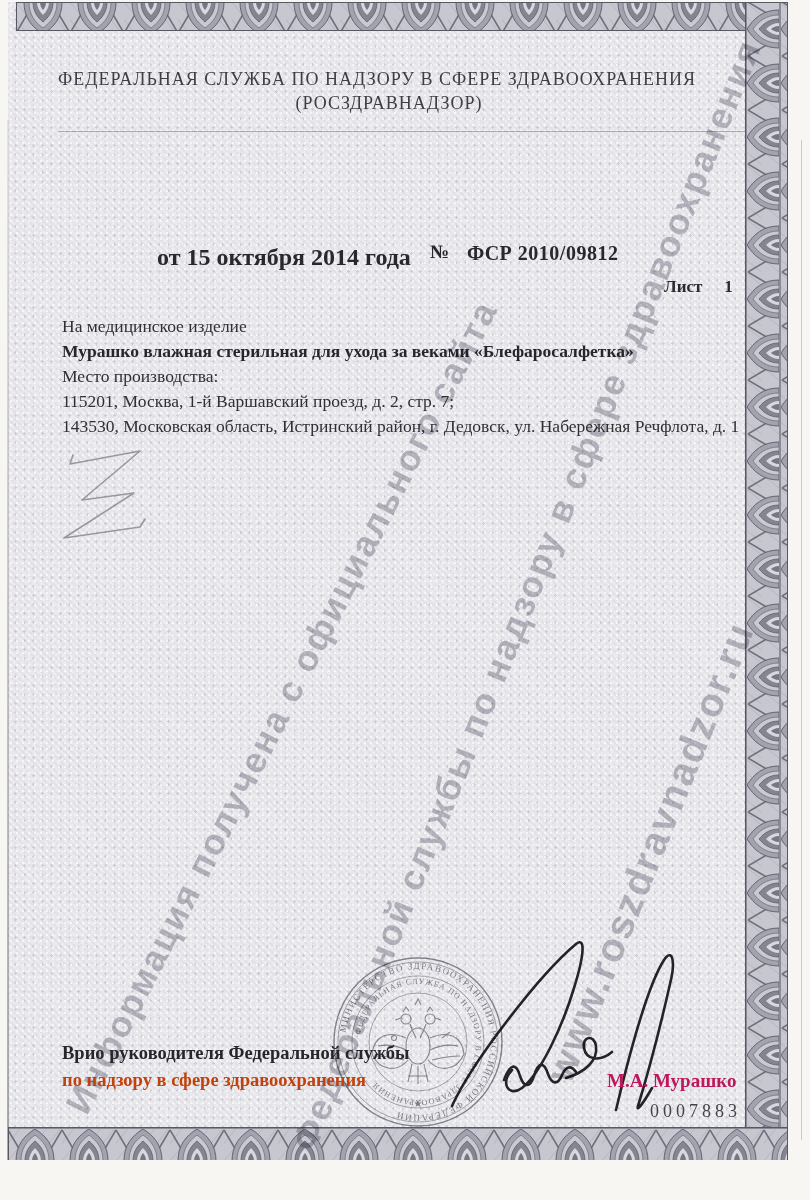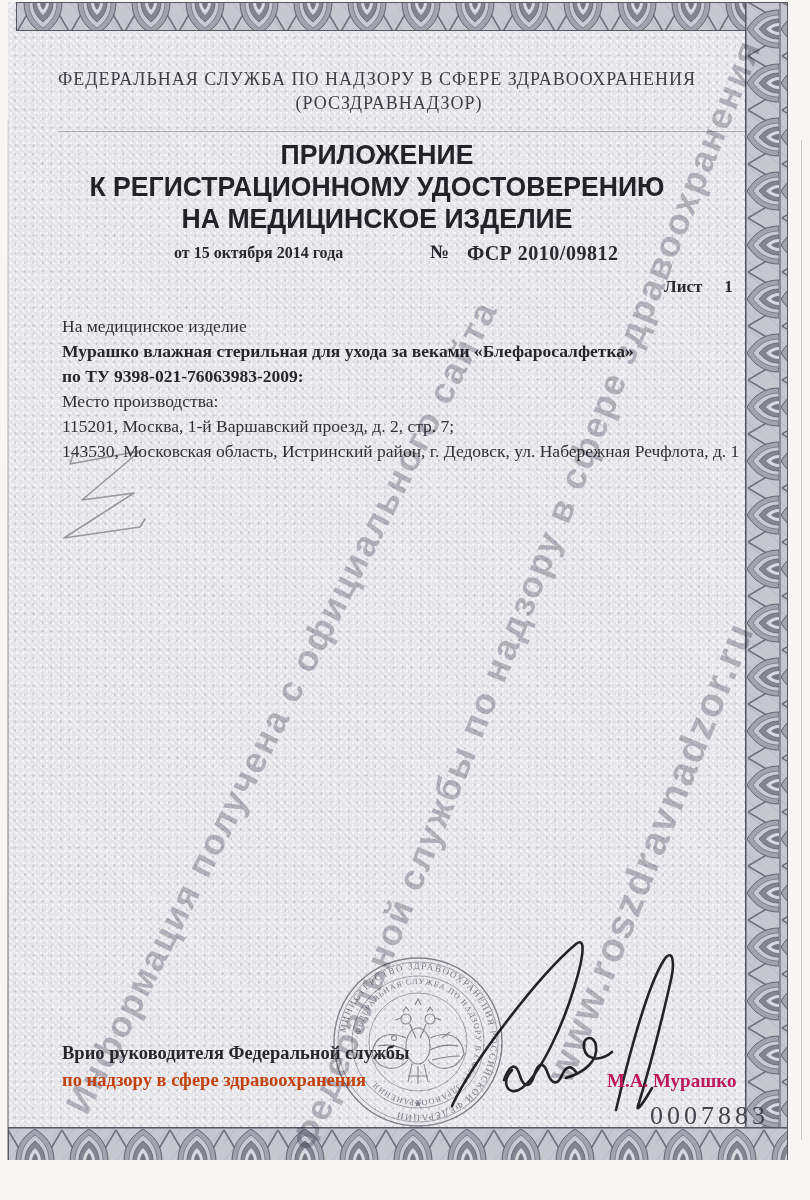--- a/index.html
+++ b/index.html
@@ -26,33 +26,33 @@
 
   .t{position:absolute;white-space:nowrap;}
   .center{left:8px;width:738px;text-align:center;}
   .org1{top:69px;font-size:18px;letter-spacing:1px;color:#3e3e46;}
   .org2{top:93px;font-size:18px;letter-spacing:1px;color:#3e3e46;padding-left:12px;}
   .divider{position:absolute;left:58px;top:131px;width:688px;height:0;
     border-top:1px solid rgba(88,88,100,.45);}
   .title{top:139px;font-family:"Liberation Sans",sans-serif;font-weight:bold;
     font-size:28px;line-height:32px;color:#222228;white-space:nowrap;}
   .title .tl{display:block;transform:scaleX(.95);}
-  .date{left:174px;top:244px;font-weight:bold;font-size:16px;color:#28282e;}
+  .date{left:157px;top:244px;font-weight:bold;font-size:24px;color:#28282e;}
   .numsign{left:430px;top:241px;font-weight:bold;font-size:19px;color:#28282e;}
   .numval{left:467px;top:242px;font-weight:bold;font-size:20px;letter-spacing:.5px;color:#28282e;}
   .sheet{left:664px;top:269px;font-weight:bold;font-size:17px;color:#2b2b31;margin-top:8px;}
   .sheet .num{margin-left:22px;}
   .body-block{position:absolute;left:62px;top:314px;font-size:17.5px;line-height:25px;
     color:#2f2f35;white-space:nowrap;}
   .body-block .ln{display:block;}
   .body-block .b{font-weight:bold;color:#26262c;}
   .sig1{left:62px;top:1043px;font-weight:bold;font-size:18.5px;color:#26262c;}
   .sig2{left:62px;top:1070px;font-weight:bold;font-size:18.5px;color:#c2410c;}
   .signame{left:607px;top:1070px;font-weight:bold;font-size:19px;color:#be185d;}
-  .serial{left:650px;top:1101px;font-size:26px;letter-spacing:4px;color:#43434c;}
+  .serial{left:650px;top:1101px;font-size:18px;letter-spacing:4px;color:#43434c;}
 
   .wm{position:absolute;white-space:nowrap;font-family:"Liberation Sans",sans-serif;
     font-weight:bold;color:#7d7d8c;opacity:.48;mix-blend-mode:multiply;letter-spacing:2px;}
   .wm1{left:282px;top:707px;font-size:36px;transform:translate(-50%,-50%) rotate(-63deg);}
   .wm2{left:527px;top:595px;font-size:36px;transform:translate(-50%,-50%) rotate(-68deg);}
   .wm3{left:650px;top:852px;font-size:40px;transform:translate(-50%,-50%) rotate(-68deg);}
 
   .stamp{position:absolute;left:332px;top:954px;mix-blend-mode:multiply;opacity:.82;}
   .sign-svg{position:absolute;left:438px;top:922px;mix-blend-mode:multiply;}
   .pencil{position:absolute;left:48px;top:438px;opacity:.8;}
@@ -106,37 +106,31 @@
   </svg>
 
   <svg class="pencil" width="110" height="105">
     <path d="M22 26 l3 -9 M22 26 L92 13 L34 62 L86 55 L16 100 L92 89 l5 -8" fill="none" stroke="#84848c" stroke-width="1.6" stroke-linecap="round" stroke-linejoin="round"></path>
   </svg>
 
   <div class="t center org1">ФЕДЕРАЛЬНАЯ СЛУЖБА ПО НАДЗОРУ В СФЕРЕ ЗДРАВООХРАНЕНИЯ</div>
   <div class="t center org2">(РОСЗДРАВНАДЗОР)</div>
   <div class="divider"></div>
 
-  <div class="t center title">
-    <span class="tl">ПРИЛОЖЕНИЕ</span>
-    <span class="tl">К РЕГИСТРАЦИОННОМУ УДОСТОВЕРЕНИЮ</span>
-    <span class="tl">НА МЕДИЦИНСКОЕ ИЗДЕЛИЕ</span>
-  </div>
 
   <div class="t date">от  15 октября 2014 года</div>
   <div class="t numsign">№</div>
   <div class="t numval">ФСР 2010/09812</div>
   <div class="t sheet">
     <span>Лист</span><span class="num">1</span>
   </div>
 
   <div class="body-block">
     <span class="ln">На медицинское изделие</span>
     <span class="ln b">Мурашко влажная стерильная для ухода за веками «Блефаросалфетка»</span>
-    <span class="ln b">по ТУ 9398-021-76063983-2009:</span>
     <span class="ln">Место производства:</span>
     <span class="ln">115201, Москва, 1-й Варшавский проезд, д. 2, стр. 7;</span>
     <span class="ln">143530, Московская область, Истринский район, г. Дедовск, ул. Набережная Речфлота, д. 1</span>
   </div>
 
   <div class="wm wm1">Информация получена с официального сайта</div>
   <div class="wm wm2">Федеральной службы по надзору в сфере здравоохранения</div>
   <div class="wm wm3">www.roszdravnadzor.ru</div>
 
   <svg class="stamp" width="172" height="176" viewBox="0 0 172 176">

